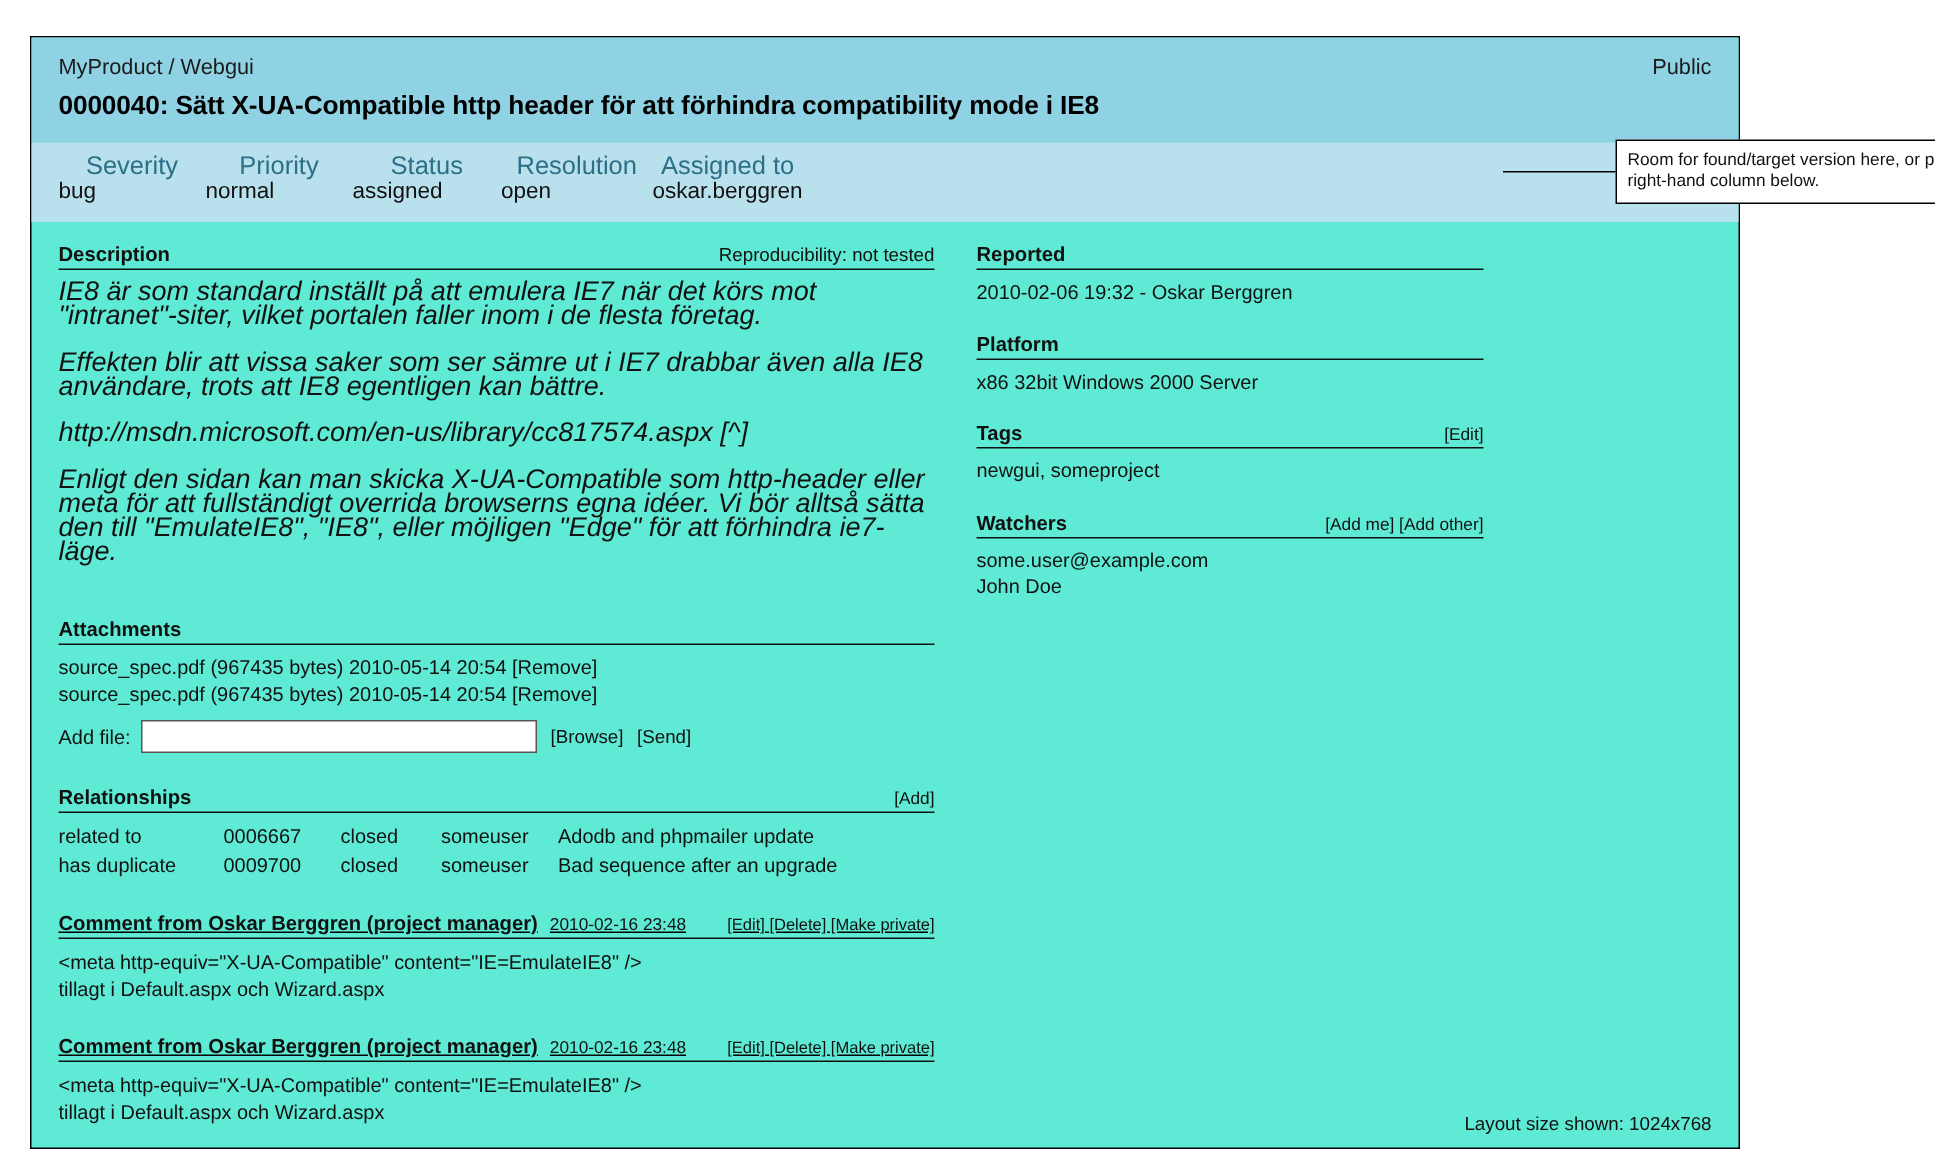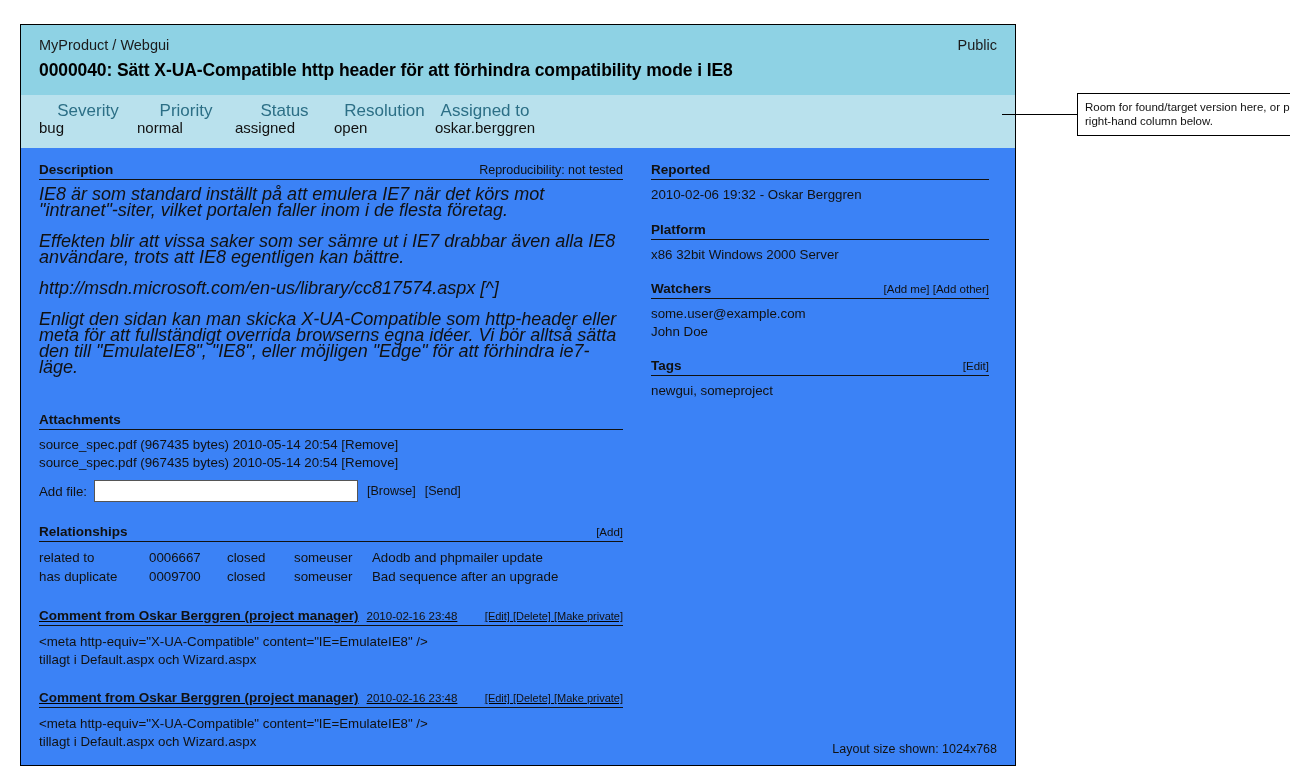--- a/index.html
+++ b/index.html
@@ -14,25 +14,25 @@
     height: 768px;
     overflow: hidden;
     background: #ffffff;
   }
 
   
   .frame {
     position: absolute;
     left: 20px;
     top: 24px;
-    width: 996px;
+    width: 1140px;
     height: 742px;
     border: 1px solid #000000;
     box-sizing: border-box;
-    background: #3b82f6;
+    background: #5eead4;
   }
 
   
   .header {
     background: #8ed2e4;
     padding: 12px 18px 14px 18px;
     box-sizing: border-box;
   }
   .header-top {
     display: flex;
@@ -382,35 +382,35 @@
 
         <div class="right-sect">
           <div class="right-sect-head">
             <div class="sect-title">Platform</div>
           </div>
           <div class="right-line">x86 32bit Windows 2000 Server</div>
         </div>
 
         <div class="right-sect">
           <div class="right-sect-head">
+            <div class="sect-title">Tags</div>
+            <div class="sect-right-small">[Edit]</div>
+          </div>
+          <div class="right-line">newgui, someproject</div>
+        </div>
+
+        <div class="right-sect">
+          <div class="right-sect-head">
             <div class="sect-title">Watchers</div>
             <div class="sect-right-small">[Add me] [Add other]</div>
           </div>
           <div class="right-line">some.user@example.com</div>
           <div class="right-line">John Doe</div>
         </div>
 
-        <div class="right-sect">
-          <div class="right-sect-head">
-            <div class="sect-title">Tags</div>
-            <div class="sect-right-small">[Edit]</div>
-          </div>
-          <div class="right-line">newgui, someproject</div>
-        </div>
-
       </div>
     </div>
 
     <div class="footer-note">Layout size shown: 1024x768</div>
   </div>
 
   <div class="leader"></div>
   <div class="callout">
     <div class="callout-text">Room for found/target version here, or put in right-hand column below.</div>
   </div>

